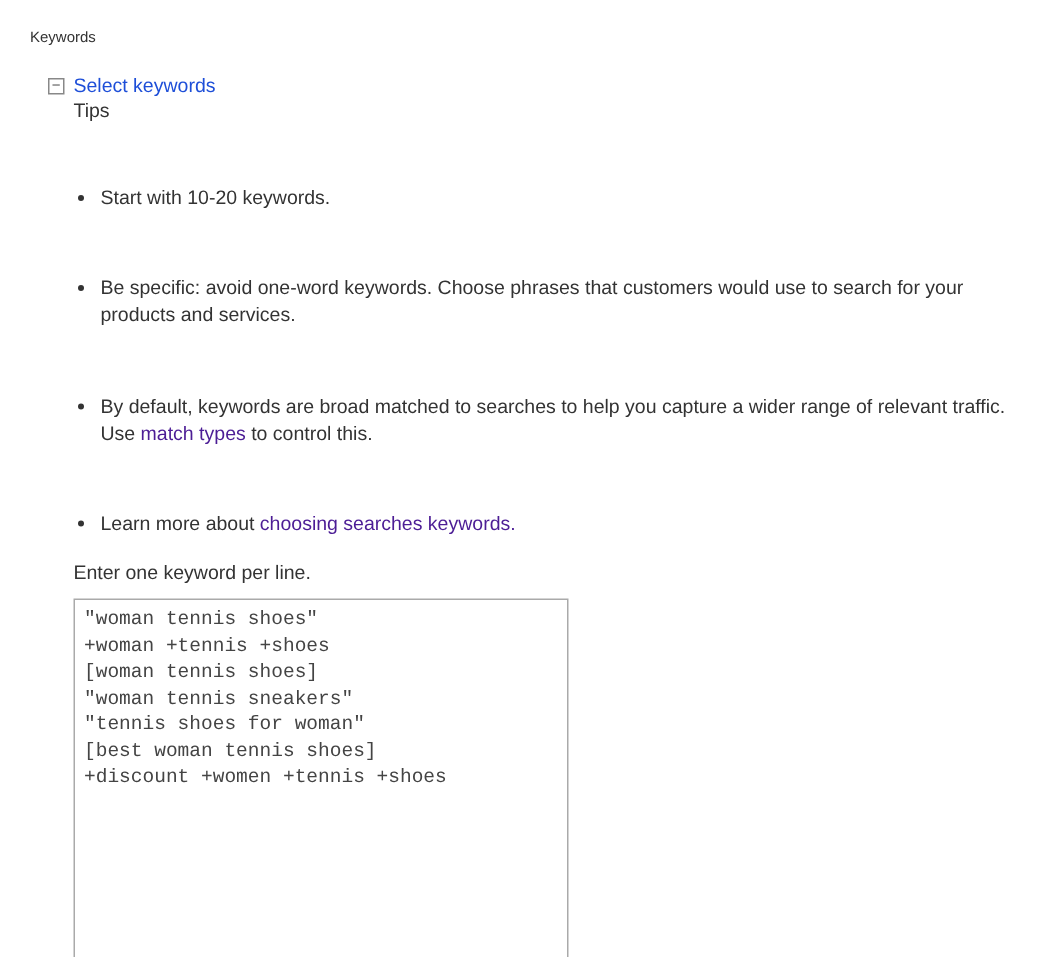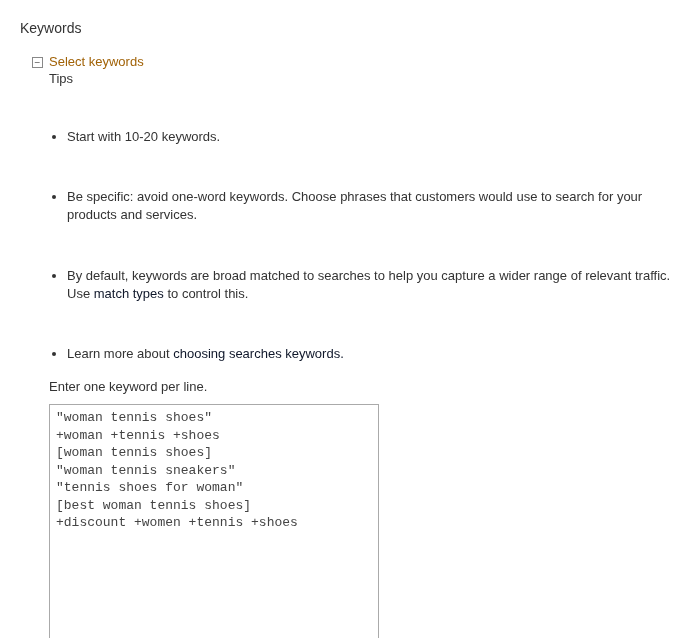--- a/index.html
+++ b/index.html
@@ -9,21 +9,21 @@
     }
     body {
       font-family: Arial, sans-serif;
       font-size: 13px;
       color: #333;
       background: #fff;
       padding: 20px;
       width: 696px;
     }
     .section-title {
-      font-size: 14px;
+      font-size: 10px;
       color: #333;
       margin-bottom: 18px;
       font-weight: normal;
     }
     .content-block {
       margin-left: 12px;
     }
     .collapse-row {
       display: flex;
       align-items: flex-start;
@@ -38,21 +38,21 @@
       align-items: center;
       justify-content: center;
       font-size: 10px;
       line-height: 1;
       color: #555;
       margin-top: 3px;
       cursor: pointer;
       flex-shrink: 0;
     }
     .select-keywords-link {
-      color: #a16207;
+      color: #1d4ed8;
       font-size: 13px;
       cursor: pointer;
     }
     .indented {
       margin-left: 17px;
     }
     .description {
       color: #333;
       margin-bottom: 16px;
     }
@@ -64,21 +64,21 @@
       margin-left: 18px;
       margin-bottom: 16px;
     }
     .tips-list li {
       color: #333;
       line-height: 1.4;
       margin-bottom: 1px;
       margin-top: 42px;
     }
     .link {
-      color: #0f172a;
+      color: #4c1d95;
       cursor: pointer;
       text-align: center;
     }
     .enter-label {
       color: #333;
       margin-bottom: 10px;
     }
     .keywords-textarea {
       width: 330px;
       height: 378px;

